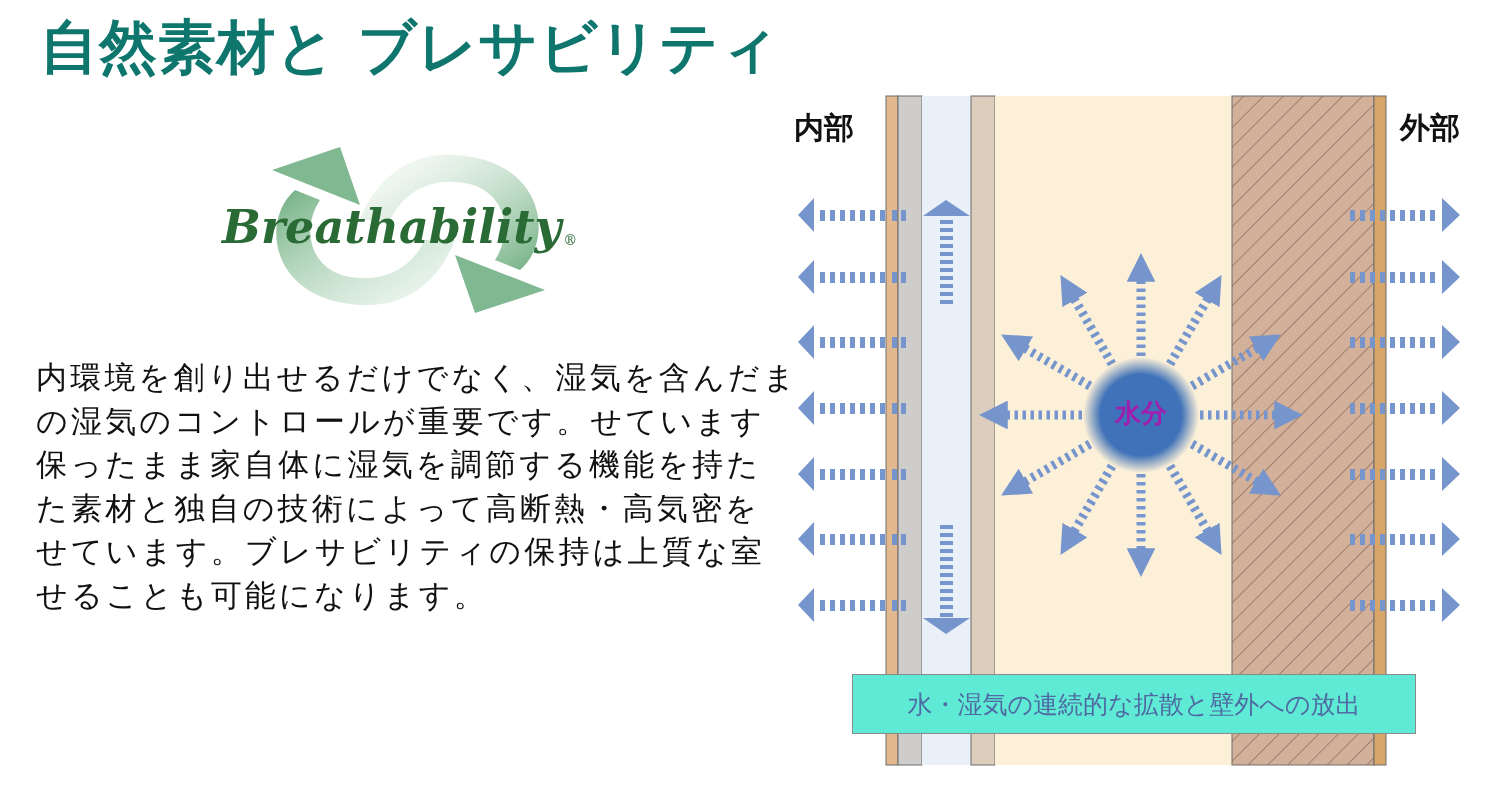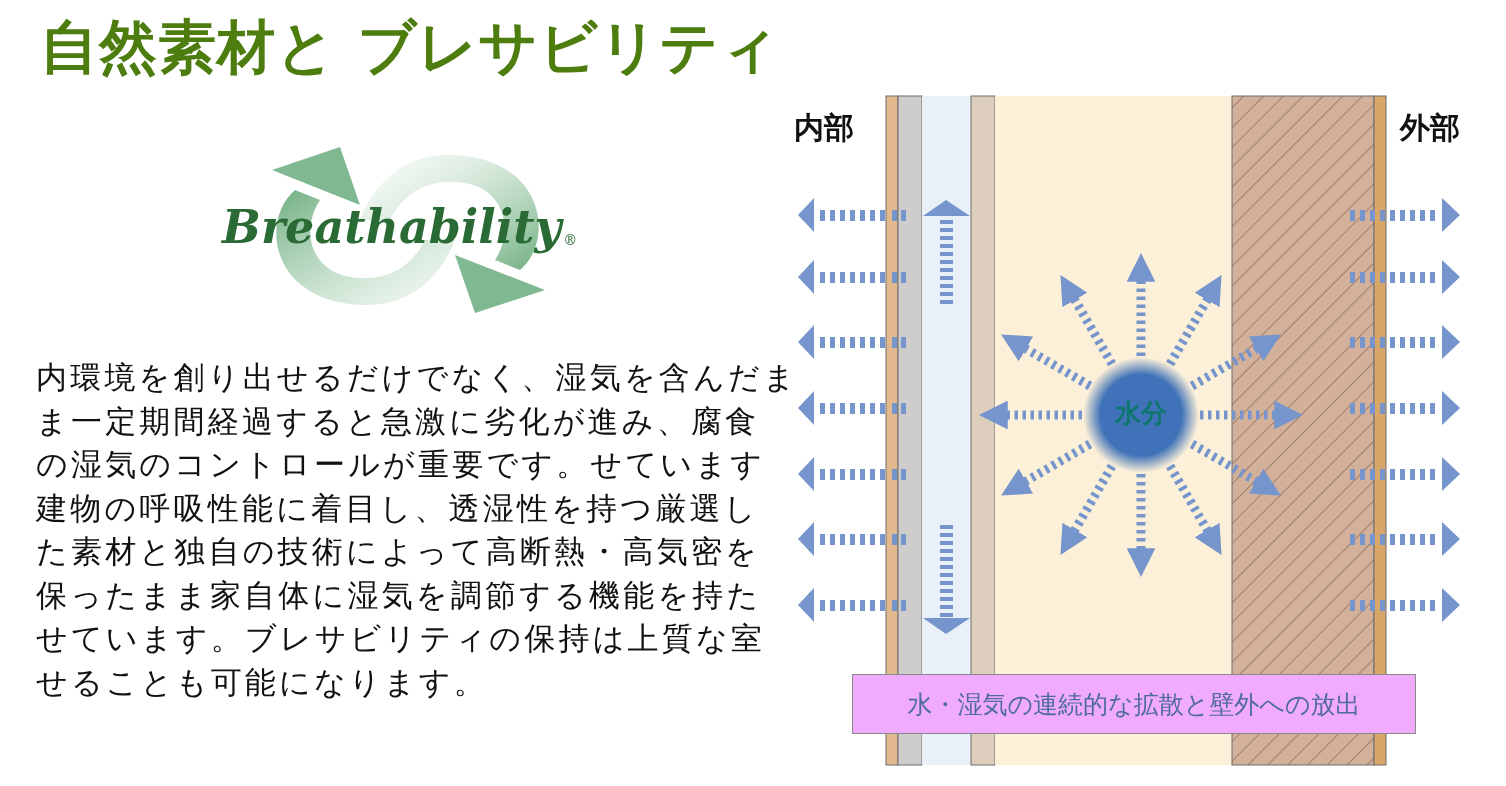--- a/index.html
+++ b/index.html
@@ -1,20 +1,20 @@
 <!DOCTYPE html>
 <html><head>
   <meta charset="utf-8">
   <style>
     html, body { margin: 0; padding: 0; background: #ffffff; }
     body { width: 1506px; height: 786px; position: relative; overflow: hidden; font-family: "DejaVu Serif", serif; }
     .title {
       position: absolute; left: 40px; top: 18px;
       font-family: "DejaVu Serif", serif; font-weight: bold;
-      font-size: 58px; color: #4d7c0f; letter-spacing: 1px; white-space: nowrap;
+      font-size: 58px; color: #0f766e; letter-spacing: 1px; white-space: nowrap;
       line-height: 1;
     }
     .logo { position: absolute; left: 200px; top: 130px; width: 420px; height: 200px; }
     .logo-text {
       position: absolute; left: 22px; top: 70px;
       font-family: "DejaVu Serif", serif; font-style: italic; font-weight: bold;
       font-size: 46px; color: #2a6a35; letter-spacing: 0px; white-space: nowrap; text-align: center;
     }
     .logo-reg {
       font-size: 14px; font-style: normal; font-weight: normal; color: #2a6a35; margin-left: 2px;
@@ -28,27 +28,27 @@
     .body-text .line { display: block; white-space: nowrap; }
     .diagram { position: absolute; left: 784px; top: 80px; width: 706px; height: 706px; }
     .label-inside, .label-outside {
       position: absolute; font-family: "DejaVu Sans", sans-serif; font-weight: bold;
       font-size: 30px; color: #111; white-space: nowrap;
     }
     .label-inside { left: 10px; top: 28px; }
     .label-outside { left: 616px; top: 28px; }
     .caption {
       position: absolute; left: 68px; top: 594px; width: 564px; height: 60px;
-      background: #f0abfc; border: 1px solid #8a8a8a; box-sizing: border-box;
+      background: #5eead4; border: 1px solid #8a8a8a; box-sizing: border-box;
       font-family: Liberation Serif, serif; font-size: 25px; color: #4f6aa3;
       display: flex; align-items: center; justify-content: center; white-space: nowrap;
     }
     .moisture-label {
       position: absolute; left: 300px; top: 316px; width: 114px; text-align: center;
-      font-family: "DejaVu Sans", sans-serif; font-weight: bold; font-size: 26px; color: #0f766e;
+      font-family: "DejaVu Sans", sans-serif; font-weight: bold; font-size: 26px; color: #a21caf;
     }
   </style>
 </head>
 <body>
 
 <div class="title">自然素材と ブレサビリティ</div>
 
 <div class="logo">
   <svg width="420" height="200" viewBox="0 0 420 200" style="position:absolute;left:0;top:0;">
     <defs>
@@ -66,25 +66,23 @@
     <polygon points="72,40 140,17 160,75" fill="#7fb891"></polygon>
 
     <path d="M320,140 C355,110 345,30 255,25 C195,22 170,65 160,90 L190,90 C200,70 220,50 255,52 C305,54 315,100 295,130 Z" fill="url(#gb)"></path>
     <polygon points="345,160 275,183 255,125" fill="#7fb891"></polygon>
   </svg>
   <div class="logo-text"><span>Breathability</span><span class="logo-reg">®</span></div>
 </div>
 
 <div class="body-text">
   <span class="line">内環境を創り出せるだけでなく、湿気を含んだま</span>
-  <span class="line">ま一定期間経過すると急激に劣化が進み、腐食</span>
   <span class="line">の湿気のコントロールが重要です。せています</span>
-  <span class="line">建物の呼吸性能に着目し、透湿性を持つ厳選し</span>
+  <span class="line">保ったまま家自体に湿気を調節する機能を持た</span>
   <span class="line">た素材と独自の技術によって高断熱・高気密を</span>
-  <span class="line">保ったまま家自体に湿気を調節する機能を持た</span>
   <span class="line">せています。ブレサビリティの保持は上質な室</span>
   <span class="line">せることも可能になります。</span>
 </div>
 
 <div class="diagram">
   <svg width="706" height="706" viewBox="0 0 706 706" style="position:absolute;left:0;top:0;">
     <defs>
       <pattern id="hatch" patternUnits="userSpaceOnUse" width="14" height="14" patternTransform="rotate(45)">
         <rect width="14" height="14" fill="#d3b09a"></rect>
         <line x1="0" y1="0" x2="0" y2="14" stroke="#7a5e4e" stroke-width="1.2"></line>

